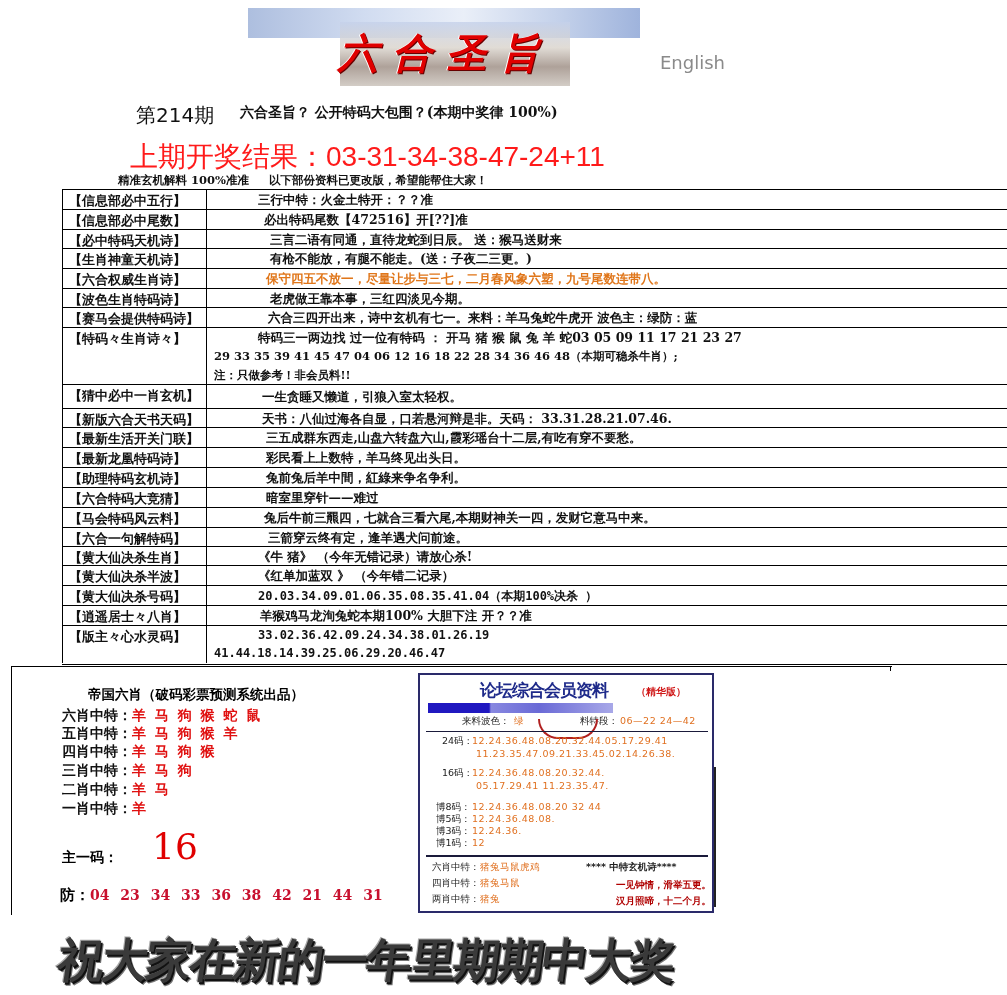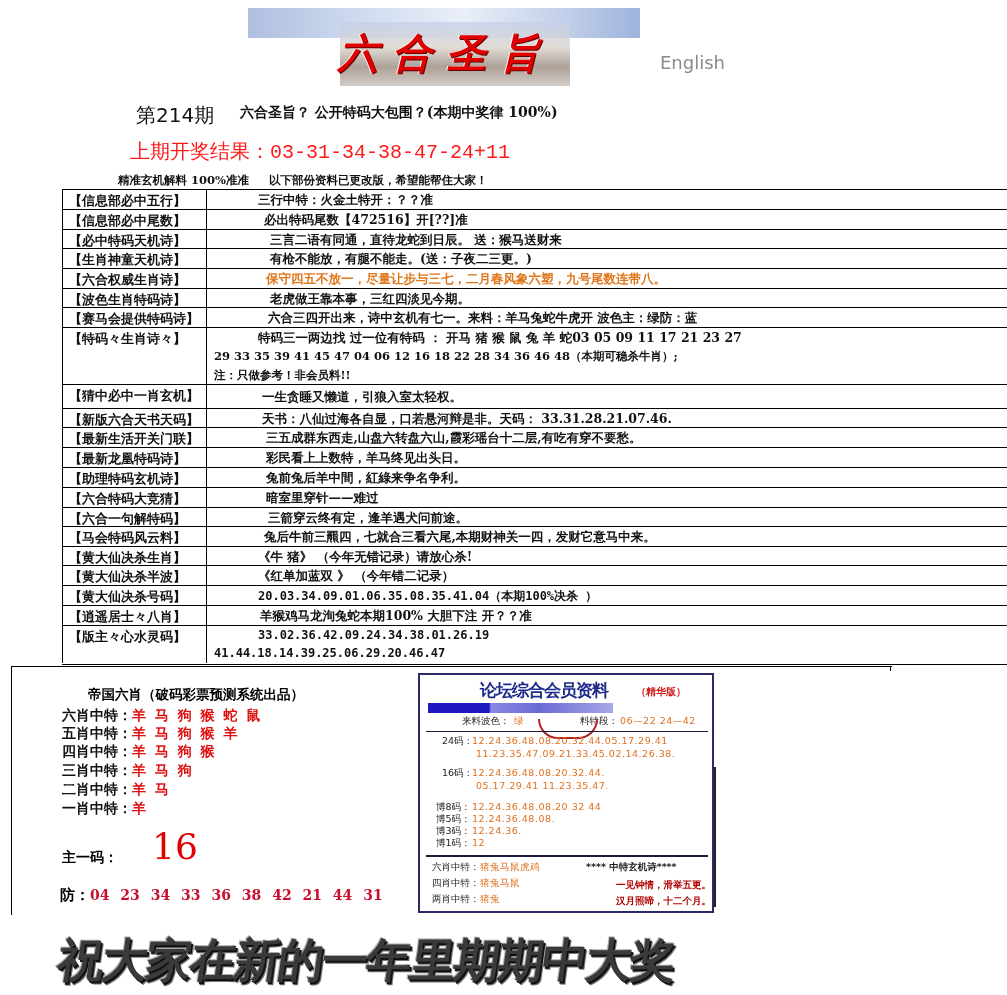--- a/index.html
+++ b/index.html
@@ -12,21 +12,21 @@
   .banner-photo { position: absolute; left: 92px; top: 14px; width: 230px; height: 64px;
     background: linear-gradient(180deg, #c5d1ea 0%, #d9d3cb 40%, #9a8a80 70%, #c8c0b8 100%); opacity: .8; }
   .banner-title { position: absolute; left: 90px; top: 10px; width: 310px; height: 70px;
     font-family: "DejaVu Serif", serif; font-weight: bold; font-style: italic; font-size: 40px; color: #e00000;
     letter-spacing: 14px; line-height: 70px; text-shadow: 1px 1px 0 #600, -1px 0 0 #fff; }
   .english { position: absolute; left: 660px; top: 52px; font-family: "DejaVu Sans", sans-serif; font-size: 18px; color: #8a8a8a; }
 
   
   .issue { position: absolute; left: 136px; top: 102px; font-family: "DejaVu Sans", sans-serif; font-size: 20px; color: #111; }
   .issue-title { position: absolute; left: 240px; top: 104px; font-family: "DejaVu Serif", serif; font-size: 14px; font-weight: bold; color: #111; }
-  .last-result { position: absolute; left: 130px; top: 138px; font-family: Liberation Mono, monospace; font-size: 20px; color: #ff1a1a; }
+  .last-result { position: absolute; left: 130px; top: 138px; font-family: Liberation Sans, sans-serif; font-size: 28px; color: #ff1a1a; }
   .subtitle { position: absolute; left: 118px; top: 173px; font-size: 11.5px; font-weight: bold; color: #111; white-space: pre; }
 
   
   .tbl { position: absolute; left: 62px; top: 189px; width: 945px; }
   .row { position: relative; border-top: 1px solid #000; box-sizing: border-box; }
   .row .lab { position: absolute; left: 0; top: 0; width: 145px; height: 100%; border-left: 1px solid #000; border-right: 1px solid #000; box-sizing: border-box;
     font-size: 13px; font-weight: bold; padding: 2px 0 0 6px; white-space: nowrap; color: #111; }
   .row .val { position: absolute; left: 146px; top: 2px; font-size: 12.5px; font-weight: bold; white-space: nowrap; color: #111; }
   .row .val.orange { color: #e0761a; }
   .row .val.mono { font-family: "DejaVu Sans Mono", monospace; font-size: 12px; }
@@ -132,27 +132,27 @@
     <div class="val" style="left:204px">彩民看上上数特，羊马终见出头日。</div>
   </div>
   <div class="row" style="height:20px">
     <div class="lab">【助理特码玄机诗】</div>
     <div class="val" style="left:204px">兔前兔后羊中間，紅綠来争名争利。</div>
   </div>
   <div class="row" style="height:20px">
     <div class="lab">【六合特码大竞猜】</div>
     <div class="val" style="left:204px">暗室里穿针——难过</div>
   </div>
+  <div class="row" style="height:20px">
+    <div class="lab">【马会特码风云料】</div>
+    <div class="val" style="left:202px">兔后牛前三羆四，七就合三看六尾,本期财神关一四，发财它意马中来。</div>
+  </div>
   <div class="row" style="height:19px">
     <div class="lab">【六合一句解特码】</div>
     <div class="val" style="left:206px">三箭穿云终有定，逢羊遇犬问前途。</div>
-  </div>
-  <div class="row" style="height:20px">
-    <div class="lab">【马会特码风云料】</div>
-    <div class="val" style="left:202px">兔后牛前三羆四，七就合三看六尾,本期财神关一四，发财它意马中来。</div>
   </div>
   <div class="row" style="height:19px">
     <div class="lab">【黄大仙决杀生肖】</div>
     <div class="val" style="left:196px">《牛  猪》     （今年无错记录）请放心杀!</div>
   </div>
   <div class="row" style="height:20px">
     <div class="lab">【黄大仙决杀半波】</div>
     <div class="val" style="left:196px">《红单加蓝双 》        （今年错二记录）</div>
   </div>
   <div class="row" style="height:20px">

